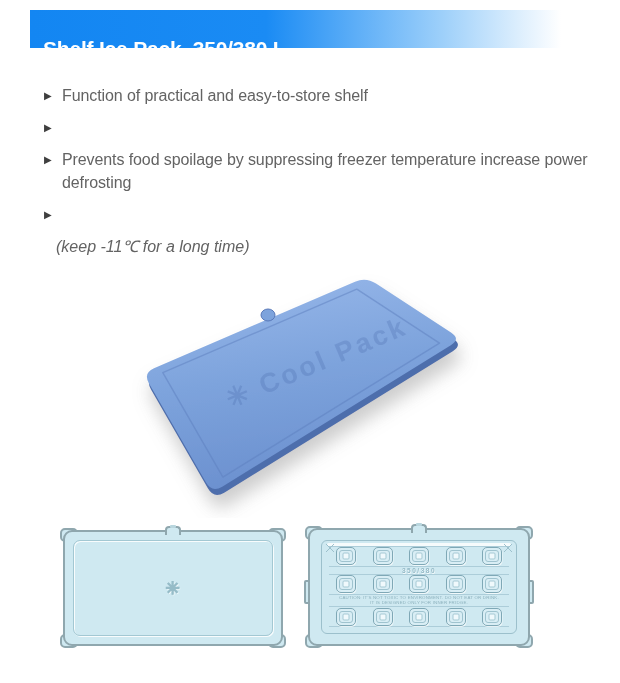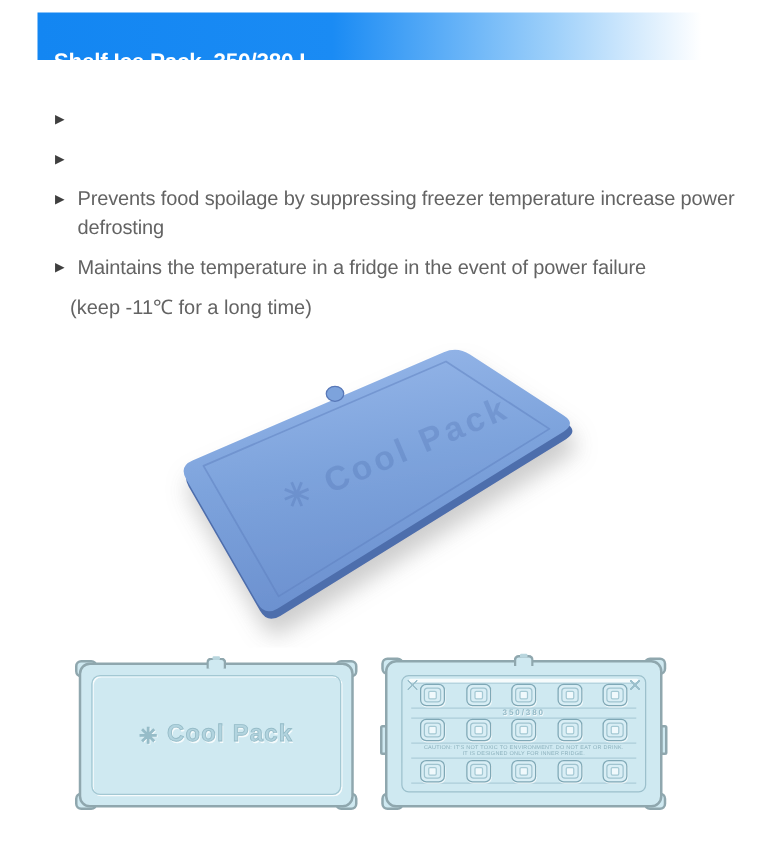--- a/index.html
+++ b/index.html
@@ -11,36 +11,36 @@
     overflow:hidden;
   }
 
   
   .header-bar {
     position:absolute; left:30px; top:10px; width:590px; height:38px;
     display:flex; align-items:center;
     background:linear-gradient(90deg,#1386f2 0%,#1a8bf4 40%,#9ed0fa 70%,#ffffff 90%);
   }
   .header-title {
-    color:#ffffff; font-size:18px; font-weight:bold;
+    color:#ffffff; font-size:21px; font-weight:bold;
     padding-left:13px; letter-spacing:-0.2px;margin-top:40px;
   }
 
   
   .features { position:absolute; left:44px; top:84px; width:548px; }
   .feature-item {
     display:flex; margin-bottom:9px;
     color:#636363; font-size:16px; line-height:23px; letter-spacing:-0.1px;
   }
   .bullet {
     flex:0 0 auto; width:18px; font-size:10px; color:#3f3f3f; line-height:23px;
   }
   .feature-text { max-width:527px; }
   .feature-note {
-    margin:8px 0 0 12px; color:#636363; font-size:16px; line-height:23px;
+    margin:8px 0 0 12px; color:#636363; font-size:16px; line-height:23px;font-style:italic;
   }
 
   
   .pack3d { position:absolute; left:120px; top:263px; width:400px; height:255px; }
   .emboss-3d {
     font-family:"Liberation Sans", sans-serif;
     font-size:27px; font-weight:bold; letter-spacing:3px;
   }
 
   
@@ -138,31 +138,31 @@
 </head>
 <body>
 
 <div class="header-bar">
   <div class="header-title">Shelf Ice Pack, 350/380 L</div>
 </div>
 
 <div class="features">
   <div class="feature-item">
     <span class="bullet">▶</span>
+    <span class="feature-text">Function of practical and easy-to-store shelf</span>
   </div>
   <div class="feature-item">
     <span class="bullet">▶</span>
   </div>
   <div class="feature-item">
     <span class="bullet">▶</span>
     <span class="feature-text">Prevents food spoilage by suppressing freezer temperature increase power defrosting</span>
   </div>
   <div class="feature-item">
     <span class="bullet">▶</span>
-    <span class="feature-text">Maintains the temperature in a fridge in the event of power failure</span>
   </div>
   <div class="feature-note">(keep -11℃ for a long time)</div>
 </div>
 
 <svg class="pack3d" viewBox="0 0 400 255" xmlns="http://www.w3.org/2000/svg">
   <defs>
     <linearGradient id="pg" x1="0.1" y1="0" x2="0.35" y2="1">
       <stop offset="0" stop-color="#98b8ea"></stop>
       <stop offset="0.5" stop-color="#7da3dc"></stop>
       <stop offset="1" stop-color="#6b90cf"></stop>
@@ -183,21 +183,20 @@
 <div class="pack-front">
   <div class="ear tl"></div>
   <div class="ear tr"></div>
   <div class="ear bl"></div>
   <div class="ear br"></div>
   <div class="pack-body">
     <div class="hang-tab"></div>
     <div class="pf-inner"></div>
     <div class="pf-label">
       <span class="snow">✳</span>
-      <span>Cool Pack</span>
     </div>
   </div>
 </div>
 
 <div class="pack-back">
   <div class="ear tl"></div>
   <div class="ear tr"></div>
   <div class="ear bl"></div>
   <div class="ear br"></div>
   <div class="pb-clip left"></div>

